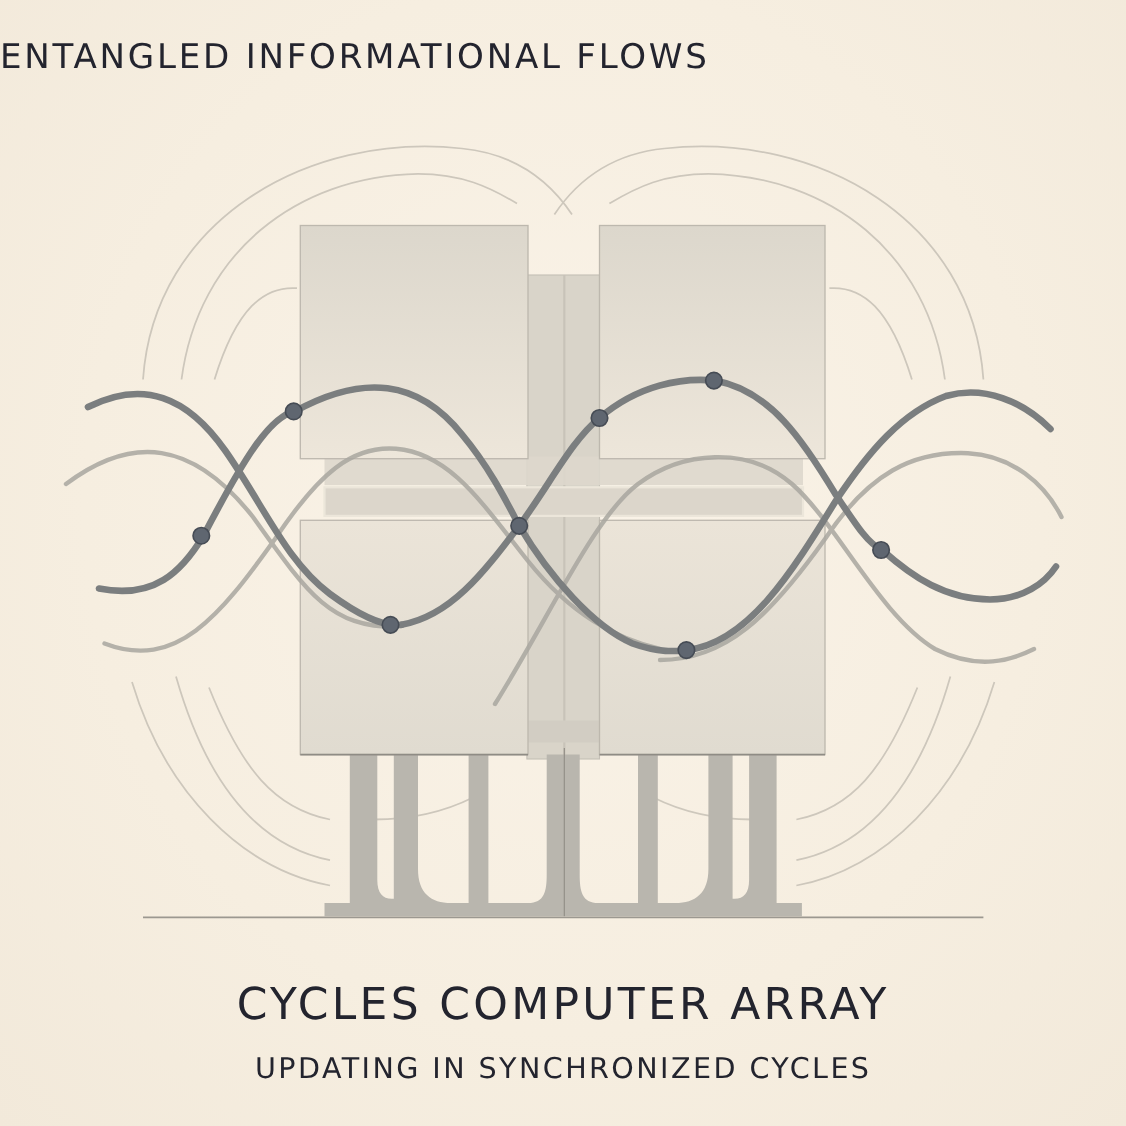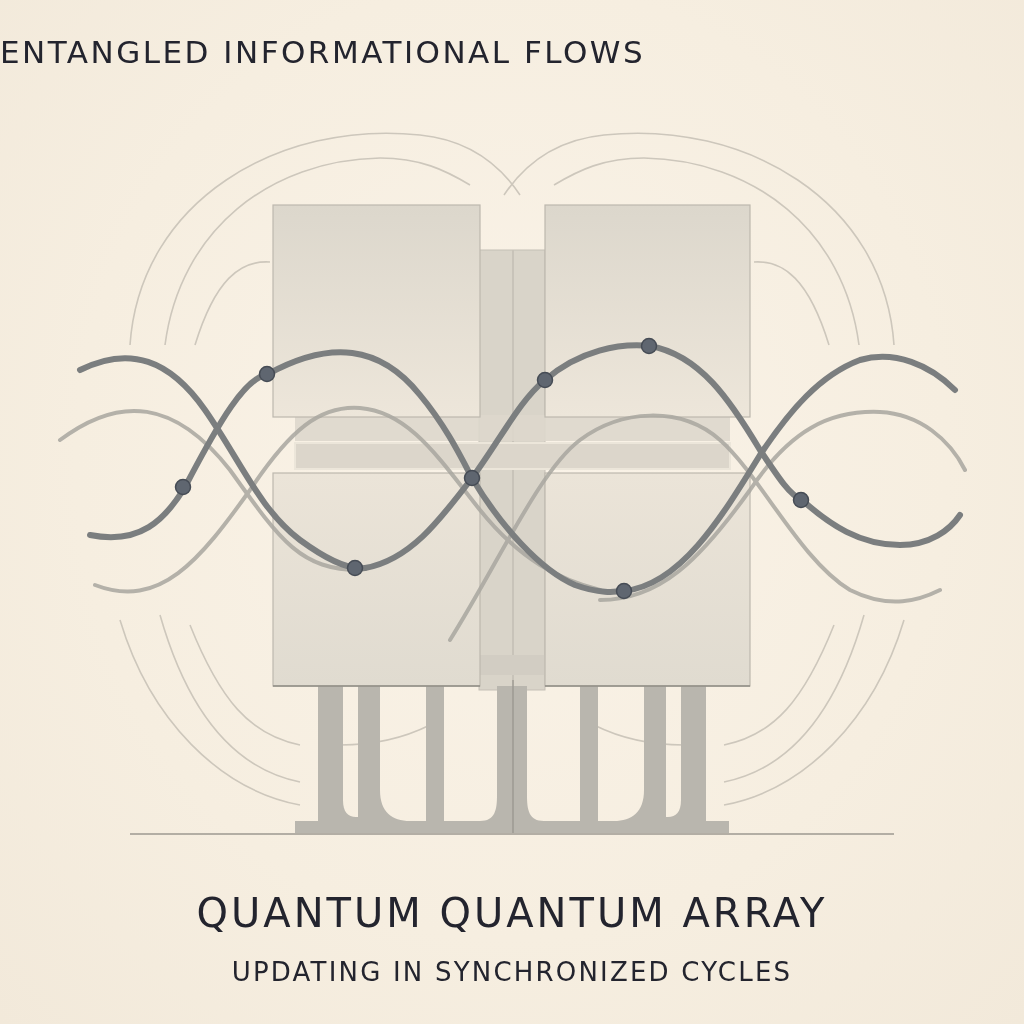--- a/index.html
+++ b/index.html
@@ -124,14 +124,14 @@
     <circle cx="267" cy="374" r="7.5"></circle>
     <circle cx="355" cy="568" r="7.5"></circle>
     <circle cx="472" cy="478" r="7.5"></circle>
     <circle cx="545" cy="380" r="7.5"></circle>
     <circle cx="649" cy="346" r="7.5"></circle>
     <circle cx="624" cy="591" r="7.5"></circle>
     <circle cx="801" cy="500" r="7.5"></circle>
   </g>
 </svg>
 
-<div class="title-main">QUANTUM QUANTUM ARRAY</div>
+<div class="title-main">CYCLES COMPUTER ARRAY</div>
 <div class="title-sub">UPDATING IN SYNCHRONIZED CYCLES</div>
 
 </body></html>

